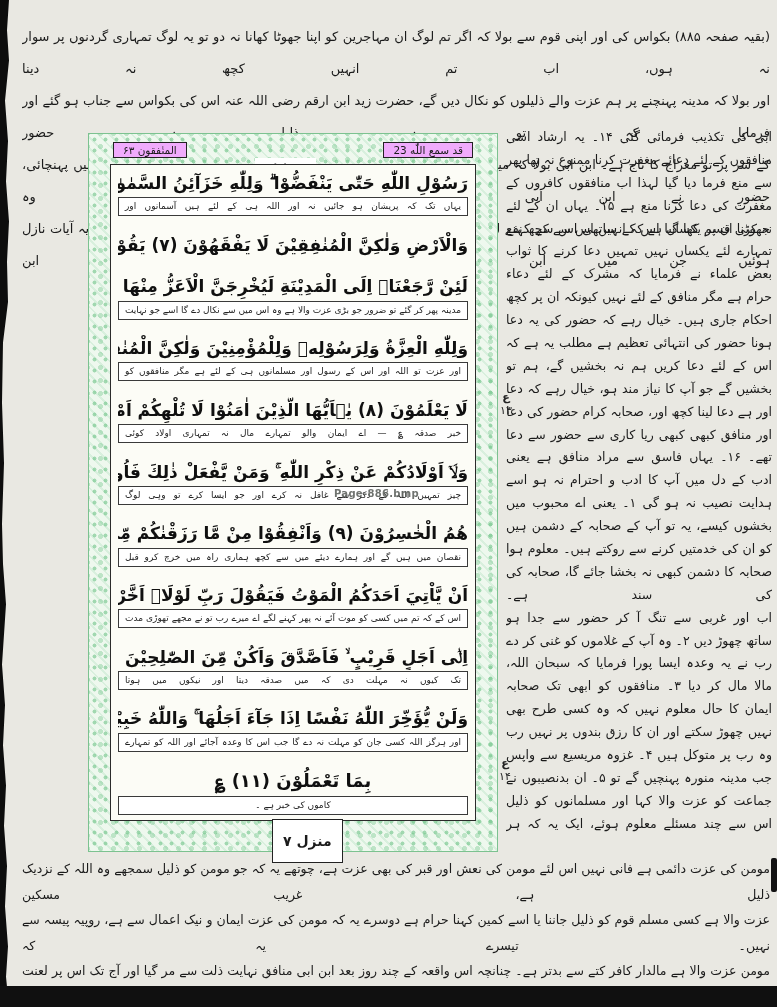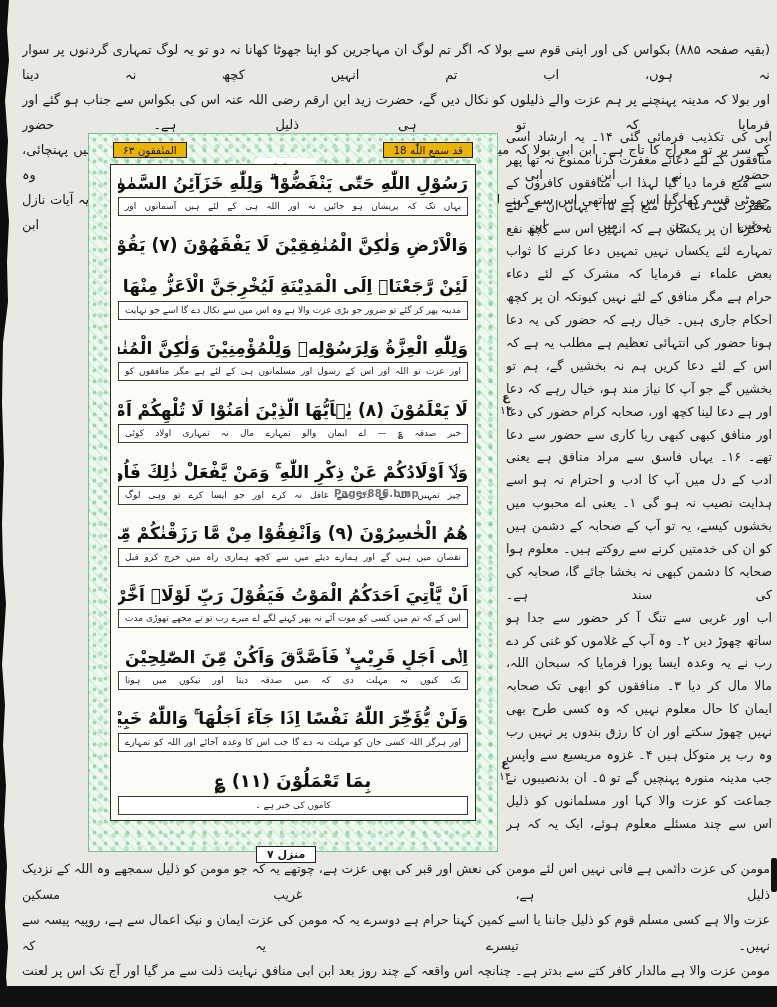--- a/index.html
+++ b/index.html
@@ -15,21 +15,21 @@
     clip-path:polygon(0 0,9px 0,7px 3%,9px 6%,5px 10%,8px 14%,6px 18%,9px 22%,7px 26%,8px 30%,
       3px 34%,2px 40%,4px 46%,2px 52%,3px 56%,6px 60%,4px 63%,2px 66%,5px 70%,3px 74%,
       6px 78%,4px 82%,7px 86%,5px 90%,8px 94%,6px 97%,9px 100%,0 100%);
   }
   .edge-bottom{position:absolute;left:0;top:986px;width:777px;height:21px;background:#101010;z-index:30;}
   .edge-right-blob{position:absolute;right:0;top:858px;width:6px;height:34px;background:#121212;border-radius:2px;z-index:30;}
 
   
   .urdu-block{direction:rtl;text-align:justify;}
   .urdu-block .u-line{text-align:justify;text-align-last:justify;white-space:normal;overflow:hidden;}
-  .top-block{position:absolute;left:22px;top:37px;width:748px;font-size:13px;line-height:25px;}
+  .top-block{position:absolute;left:22px;top:21px;width:748px;font-size:13px;line-height:32px;}
   .bottom-block{position:absolute;left:22px;top:856px;width:748px;font-size:12.5px;line-height:25.5px;}
 
   
   .commentary-col{
     position:absolute;left:506px;top:126px;width:266px;height:732px;
     direction:rtl;font-size:12.5px;line-height:22.9px;
   }
   .commentary-col .c-line{text-align:justify;text-align-last:justify;height:22.9px;overflow:hidden;}
   .commentary-col div.c-line:nth-of-type(22){text-align-last:right;}
 
@@ -42,44 +42,44 @@
       radial-gradient(circle,rgba(110,195,135,.60) 1.7px,rgba(110,195,135,0) 2.3px),
       radial-gradient(circle,rgba(110,195,135,.38) 2.2px,rgba(110,195,135,0) 2.8px),
       repeating-linear-gradient(45deg,rgba(130,205,155,.20) 0 2px,rgba(0,0,0,0) 2px 8px);
     background-size:11px 11px,13px 13px,auto;
     background-position:0 0,5px 6px,0 0;
   }
   .header-row{
     position:absolute;top:4px;left:25px;right:25px;height:25px;
     display:flex;direction:rtl;justify-content:space-between;align-items:center;z-index:6;
   }
-  .hbox{background:#eab308;border:1px solid #222;font-size:10.5px;padding:1px 9px;white-space:nowrap;direction:rtl;}
+  .hbox{background:#f0abfc;border:1px solid #222;font-size:10.5px;padding:1px 9px;white-space:nowrap;direction:rtl;}
   .pagenum{background:#fff;font-size:18px;font-weight:normal;padding:0 16px;letter-spacing:2px;direction:rtl;margin-top:38px;}
   .inner{
     position:absolute;top:31px;left:22px;right:22px;bottom:31px;
     background:#fcfcf6;border:1px solid #2b2b2b;z-index:6;
     padding:5px 7px;display:flex;flex-direction:column;
   }
   .rows{flex:1;display:flex;flex-direction:column;justify-content:space-between;}
   .vrow{display:flex;flex-direction:column;gap:1px;}
   .arabic{
     direction:rtl;text-align:center;font-weight:bold;font-size:17px;line-height:1.55;
     white-space:nowrap;overflow:hidden;color:#101010;
   }
   .urdu-strip{
     border:1px solid #3a3a3a;background:#fff;direction:rtl;
     font-size:9px;line-height:14px;height:15px;overflow:hidden;
     text-align:justify;text-align-last:justify;padding:1px 6px;color:#222;
   }
   .vrow:last-of-type .arabic{font-size:18px;}
   .vrow:last-of-type .urdu-strip{text-align-last:center;}
   .manzil-box{
-    position:absolute;left:168px;bottom:-11px;z-index:7;
-    background:#fff;border:1px solid #222;padding:1px 10px;
-    font-size:11px;font-weight:bold;direction:rtl;white-space:nowrap;
+    position:absolute;left:184px;bottom:-11px;z-index:7;
+    background:#fff;border:1px solid #222;padding:13px 10px;
+    font-size:14px;font-weight:bold;direction:rtl;white-space:nowrap;
   }
 
   
   .ruku{position:absolute;width:18px;text-align:center;direction:rtl;z-index:8;font-size:11px;line-height:13px;color:#222;}
   .ruku .sign{display:block;font-weight:bold;}
   .ruku-1{left:497px;top:391px;}
   .ruku-2{left:496px;top:757px;}
 
   
   .filename-label{
@@ -103,21 +103,21 @@
 
     <div class="u-line">کے سر پر تو معراج کا تاج ہے۔ ابن ابی بولا کہ میں تو ہنسی دل لگی کر رہا تھا۔ حضرت زید نے یہ خبر حضور کی خدمت میں پہنچائی، حضور نے ابن ابی کو بلا کر دریافت کیا تو وہ</div>
 
     <div class="u-line">جھوٹی قسم کھا گیا اس کے ساتھی اس سے کہنے لگے کہ ابن ابی سچا ہے، زید ابن ارقم کو دھوکا ہو گیا ہو گا اس موقعہ پر یہ آیات نازل ہوئیں جن میں ابن ارقم کی تصدیق کی گئی اور ابن</div>
   </div>
 
 <div class="quran-box">
   <div class="pattern"></div>
 
   <div class="header-row">
-    <div class="hbox">قد سمع اللّٰه 18</div>
+    <div class="hbox">قد سمع اللّٰه 23</div>
     <div class="pagenum">۸۸۶</div>
     <div class="hbox">المنٰفقون ۶۳</div>
   </div>
 
   <div class="inner">
     <div class="rows">
 
         <div class="vrow">
           <div class="arabic">رَسُوْلِ اللّٰهِ حَتّٰى يَنْفَضُّوْا ۗ وَلِلّٰهِ خَزَآئِنُ السَّمٰوٰتِ</div>
           <div class="urdu-strip">یہاں تک کہ پریشان ہو جائیں نہ اور اللہ ہی کے لئے ہیں آسمانوں اور</div>

